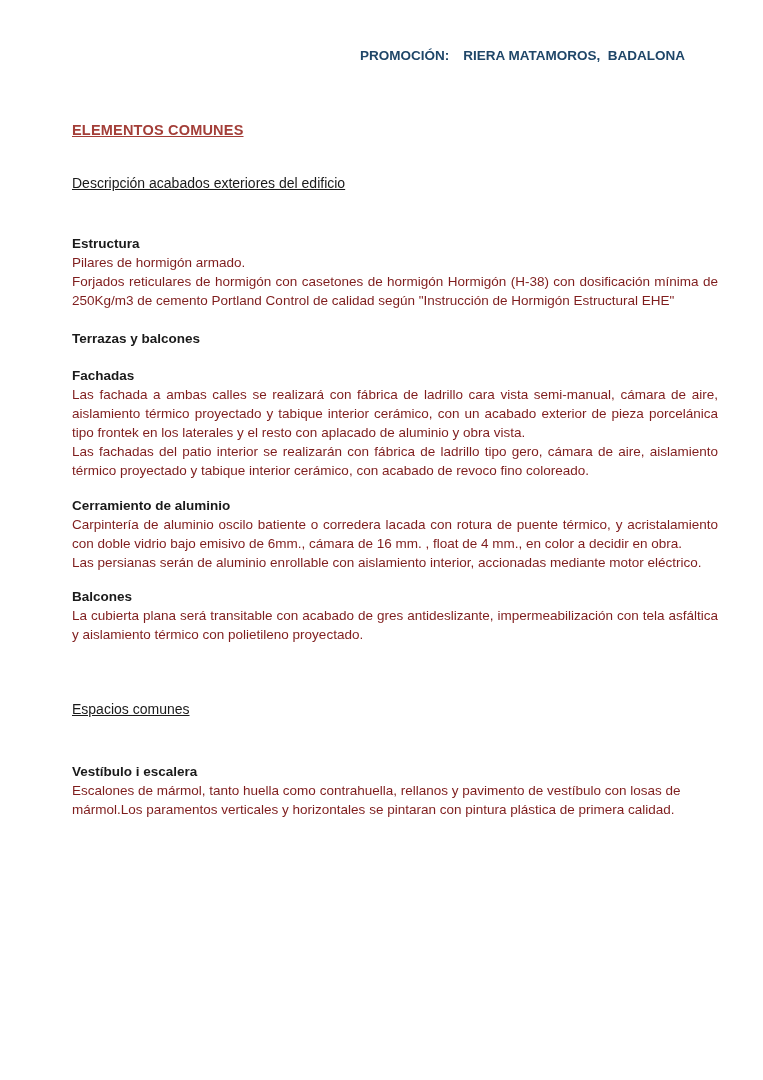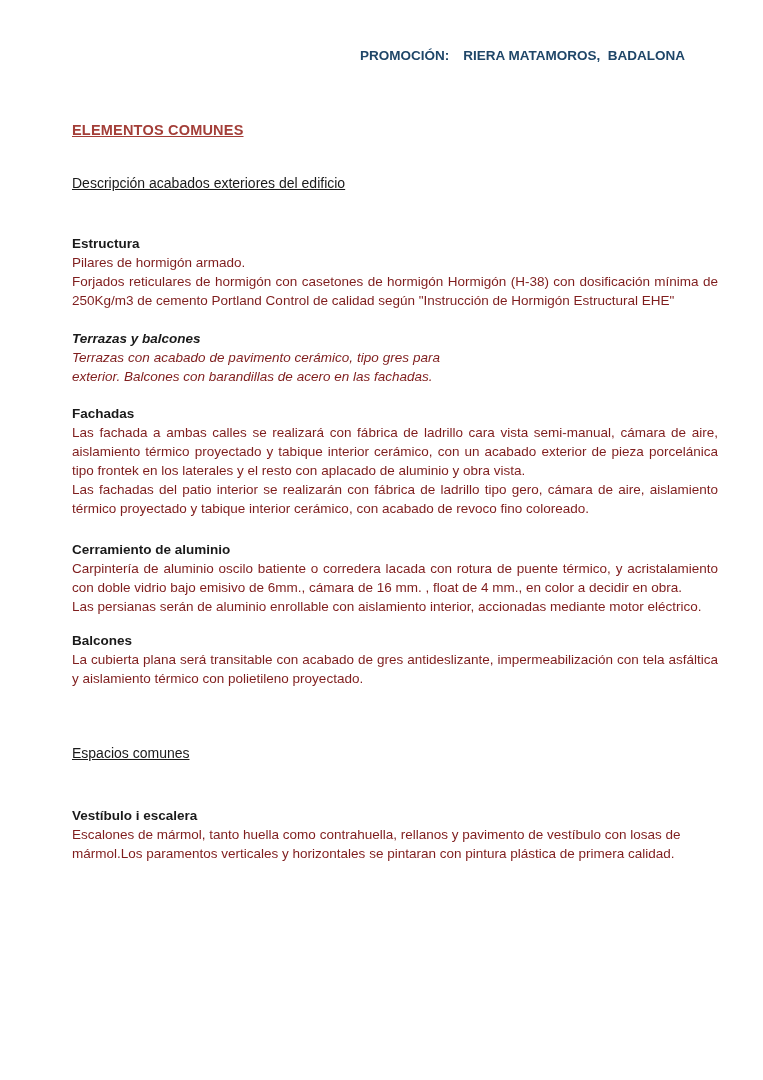--- a/index.html
+++ b/index.html
@@ -40,23 +40,23 @@
   }
   .subtitle {
     margin-top: 34px;
     font-size: 14px;
     color: #1a1a1a;
     text-decoration: underline;
   }
   .subtitle.second { margin-top: 56px; }
   .sec { margin: 0; }
   .sec-estructura   { margin-top: 41px; }
-  .sec-terrazas     { margin-top: 19px; font-style: italic; }
+  .sec-terrazas     { margin-top: 19px; }
   .sec-fachadas     { margin-top: 18px; }
-  .sec-cerramiento  { margin-top: 22px; }
+  .sec-cerramiento  { margin-top: 16px; }
   .sec-cubierta     { margin-top: 15px; }
   .sec-vestibulo    { margin-top: 43px; }
   .sec-title {
     font-weight: bold;
     font-size: 13.5px;
     color: #1a1a1a;
     margin: 0;
   }
   p.body {
     margin: 0;
@@ -78,21 +78,20 @@
   <div class="subtitle">Descripción acabados exteriores del edificio</div>
 
   <div class="sec sec-estructura">
     <div class="sec-title">Estructura</div>
     <p class="body">Pilares de hormigón armado.</p>
     <p class="body just">Forjados reticulares de hormigón con casetones de hormigón Hormigón (H-38) con dosificación mínima de 250Kg/m3 de cemento Portland Control de calidad según "Instrucción de Hormigón Estructural EHE"</p>
   </div>
 
   <div class="sec sec-terrazas">
     <div class="sec-title">Terrazas y balcones</div>
-    <p class="body just narrow">Terrazas con acabado de pavimento cerámico, tipo gres para exterior. Balcones con barandillas de acero en las fachadas.</p>
   </div>
 
   <div class="sec sec-fachadas">
     <div class="sec-title">Fachadas</div>
     <p class="body just">Las fachada a ambas calles se realizará con fábrica de ladrillo cara vista semi-manual, cámara de aire, aislamiento térmico proyectado y tabique interior cerámico, con un acabado exterior de pieza porcelánica tipo frontek en los laterales y el resto con aplacado de aluminio y obra vista.</p>
     <p class="body just">Las fachadas del patio interior se realizarán con fábrica de ladrillo tipo gero, cámara de aire, aislamiento térmico proyectado y tabique interior cerámico, con acabado de revoco fino coloreado.</p>
   </div>
 
   <div class="sec sec-cerramiento">
     <div class="sec-title">Cerramiento de aluminio</div>

